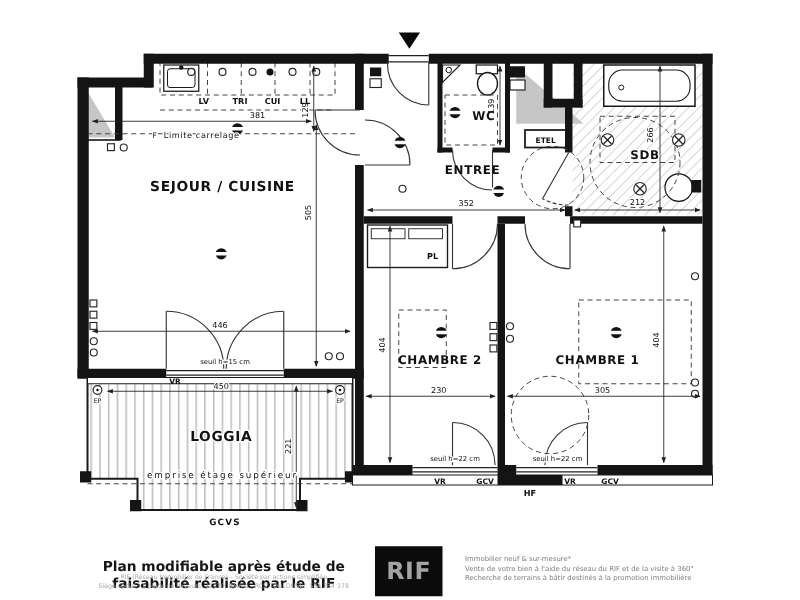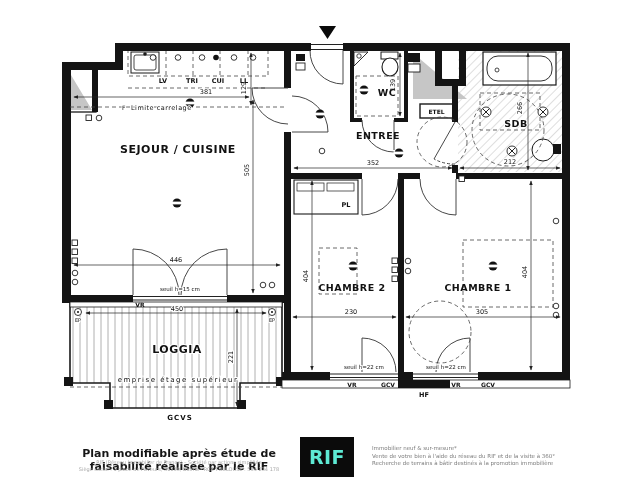--- a/index.html
+++ b/index.html
@@ -15,21 +15,21 @@
   .thin{stroke:#222;stroke-width:1;fill:none;}
   .dline{stroke:#222;stroke-width:.7;fill:none;}
   .dash{stroke:#444;stroke-width:.8;fill:none;stroke-dasharray:4 3;}
   .door{stroke:#333;stroke-width:.9;fill:none;}
   .sym{stroke:#222;stroke-width:.9;fill:#fff;}
   .footer-bold{position:absolute;left:55px;top:447px;width:248px;text-align:center;
                font-size:11px;font-weight:bold;color:#161616;}
   .footer-small{position:absolute;left:55px;top:459px;width:248px;text-align:center;
                 font-size:5px;color:#a9a9a9;line-height:1.3;}
   .footer-logo{position:absolute;left:300px;top:437px;width:54px;height:40px;background:#0b0b0b;
-               color:#5eead4;display:flex;align-items:center;justify-content:center;
+               color:#a3a3a3;display:flex;align-items:center;justify-content:center;
                font-size:19px;font-weight:bold;letter-spacing:.5px;}
   .footer-right{position:absolute;left:372px;top:445px;width:260px;font-size:5.5px;color:#7d7d7d;
                 line-height:1.4;}
 </style>
 </head>
 <body>
 
 <div id="stage">
 <svg width="640" height="432" viewBox="0 0 640 432">
   <defs>

